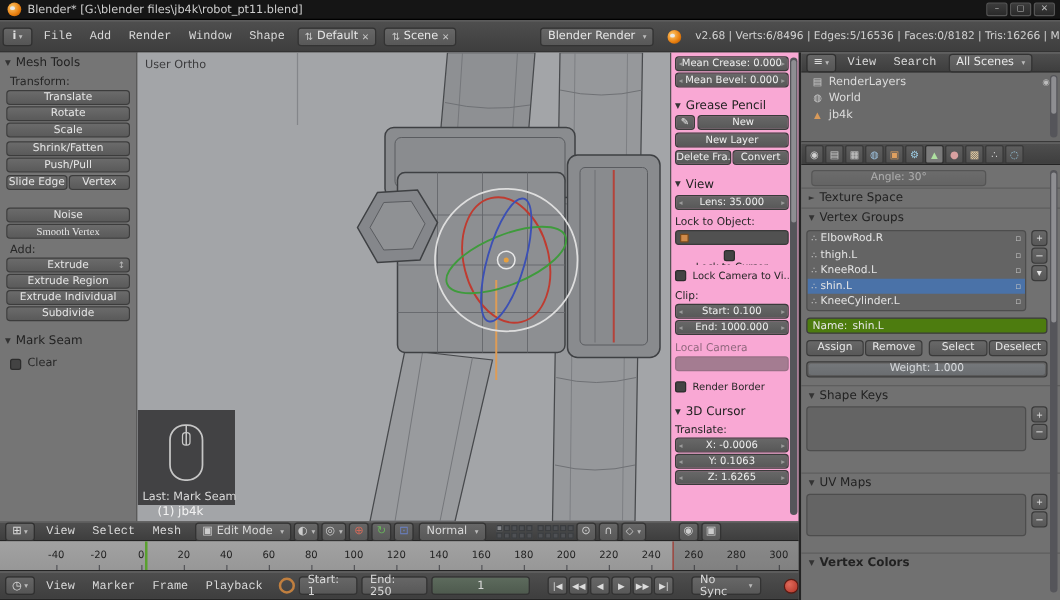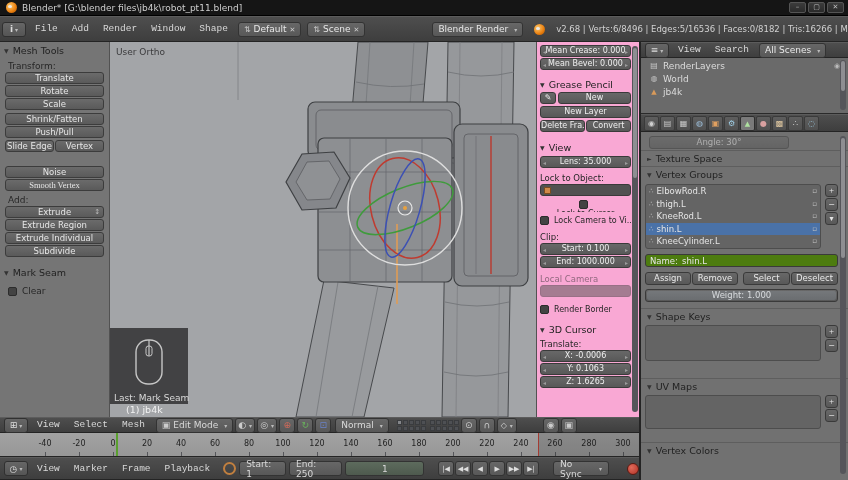--- a/index.html
+++ b/index.html
@@ -624,21 +624,21 @@
         <span class="ops-btn" style="top:193px;left:184px;">＋</span>
         <span class="ops-btn" style="top:207px;left:184px;">−</span>
         <div class="sep" style="top:246px;"></div>
         <div class="pr pp-hdr" style="top:248px;">
             <span>UV Maps</span>
           </div>
         <div class="pr listbox" style="top:263px;left:4px;width:176px;height:34px;"></div>
         <span class="ops-btn" style="top:263px;left:184px;">＋</span>
         <span class="ops-btn" style="top:277px;left:184px;">−</span>
         <div class="sep" style="top:310px;"></div>
-        <div class="pr pp-hdr" style="top:312px;">
+        <div class="pr pp-hdr" style="top:312px;font-weight:bold;">
             <span>Vertex Colors</span>
           </div>
         <div class="vscroll" style="right:2px;top:4px;height:338px;">
             <div class="vthumb" style="top:2px;height:120px;"></div>
           </div>
       </div>
     </div>
   </div>
 </div>
 

